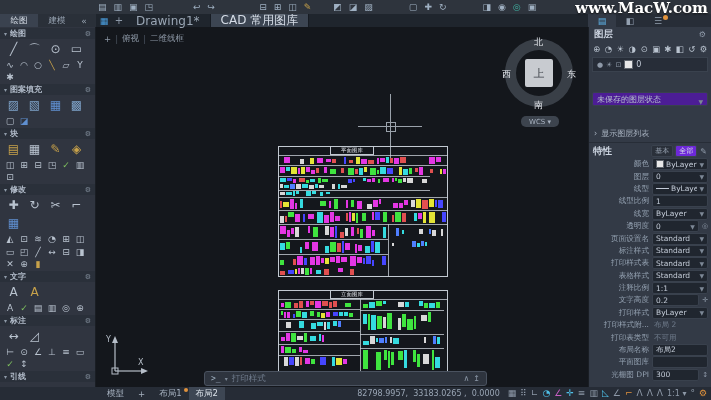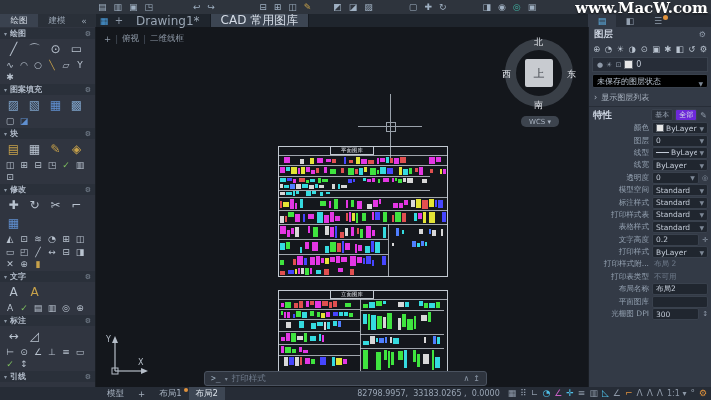--- a/index.html
+++ b/index.html
@@ -62,21 +62,21 @@
   #rightpanel{position:absolute;left:588px;top:27px;width:123px;height:360px;background:#333a46;
               border-left:1px solid #1a1e24;box-sizing:border-box;z-index:20;overflow:hidden}
   .lp-title-row{height:15px;display:flex;align-items:center;padding:0 5px}
   .lp-title{font-size:9.5px;font-weight:bold;color:#cdd5e1;flex:1}
   #layer-tools{display:flex;gap:1px;padding:1px 2px;align-items:center}
   .lt-i{width:11px;height:12px;font-size:8.5px}
   #layer-row{margin:1px 3px;height:13px;background:#272d38;border:1px solid #3a424e;display:flex;
              align-items:center;gap:3px;padding:0 4px;font-size:8px;color:#c3cbd7}
   .l-st{font-size:7px;color:#8e99a8}
   .swatch{width:7px;height:7px;background:#e8e8e8;border:1px solid #60666e}
-  .fieldbar{margin:2px 3px;height:12px;background:#000000;border:1px solid #39414d;border-radius:2px;
+  .fieldbar{margin:20px 3px;height:12px;background:#4c1d95;border:1px solid #39414d;border-radius:2px;
             display:flex;align-items:flex-end;padding:0 4px;font-size:8px;color:#b6c0cd}
   .caret{margin-left:auto;font-size:6px;color:#7d8896}
   #lp-show{display:flex;align-items:center;gap:4px;padding:2px 5px 3px;font-size:8px;color:#aab4c2;border-bottom:1px solid #272d37}
   .pp-head{height:14px;display:flex;align-items:center;padding:0 4px;gap:3px;margin-top:1px}
   .pp-title{font-size:9.5px;font-weight:bold;color:#cdd5e1;flex:1}
   .pp-filter{font-size:7px;padding:0 3px;height:10px;line-height:10px;background:#2a303a;
              border:1px solid #3a424e;border-radius:2px;color:#97a2b1}
   .pp-filter.act{background:#6d28d9;color:#d6dde7}
   .pp-ico{font-size:8px;color:#8e99a8}
   .prow{display:flex;align-items:center;height:12.4px;padding:0 3px;gap:3px}
@@ -722,36 +722,42 @@
         </div>
         <div class="prow">
           <span class="plab">线型</span>
           <div class="pfield">
             <span class="pline"></span>
             <span class="val">ByLayer</span>
             <span class="caret">▼</span>
           </div>
         </div>
         <div class="prow">
+          <span class="plab">线型比例</span>
+          <div class="pfield">
+            <span class="val">1</span>
+          </div>
+        </div>
+        <div class="prow">
           <span class="plab">线宽</span>
           <div class="pfield">
             <span class="val">ByLayer</span>
             <span class="caret">▼</span>
           </div>
         </div>
         <div class="prow">
           <span class="plab">透明度</span>
           <div class="pfield">
             <span class="val">0</span>
             <span class="caret">▼</span>
           </div>
           <span class="pext">◎</span>
         </div>
         <div class="prow">
-          <span class="plab">模型空间</span>
+          <span class="plab">页面设置名</span>
           <div class="pfield">
             <span class="val">Standard</span>
             <span class="caret">▼</span>
           </div>
         </div>
         <div class="prow">
           <span class="plab">标注样式</span>
           <div class="pfield">
             <span class="val">Standard</span>
             <span class="caret">▼</span>
@@ -761,20 +767,27 @@
           <span class="plab">打印样式表</span>
           <div class="pfield">
             <span class="val">Standard</span>
             <span class="caret">▼</span>
           </div>
         </div>
         <div class="prow">
           <span class="plab">表格样式</span>
           <div class="pfield">
             <span class="val">Standard</span>
+            <span class="caret">▼</span>
+          </div>
+        </div>
+        <div class="prow">
+          <span class="plab">注释比例</span>
+          <div class="pfield">
+            <span class="val">1:1</span>
             <span class="caret">▼</span>
           </div>
         </div>
         <div class="prow">
           <span class="plab">文字高度</span>
           <div class="pfield">
             <span class="val">0.2</span>
           </div>
           <span class="pext">✛</span>
         </div>

